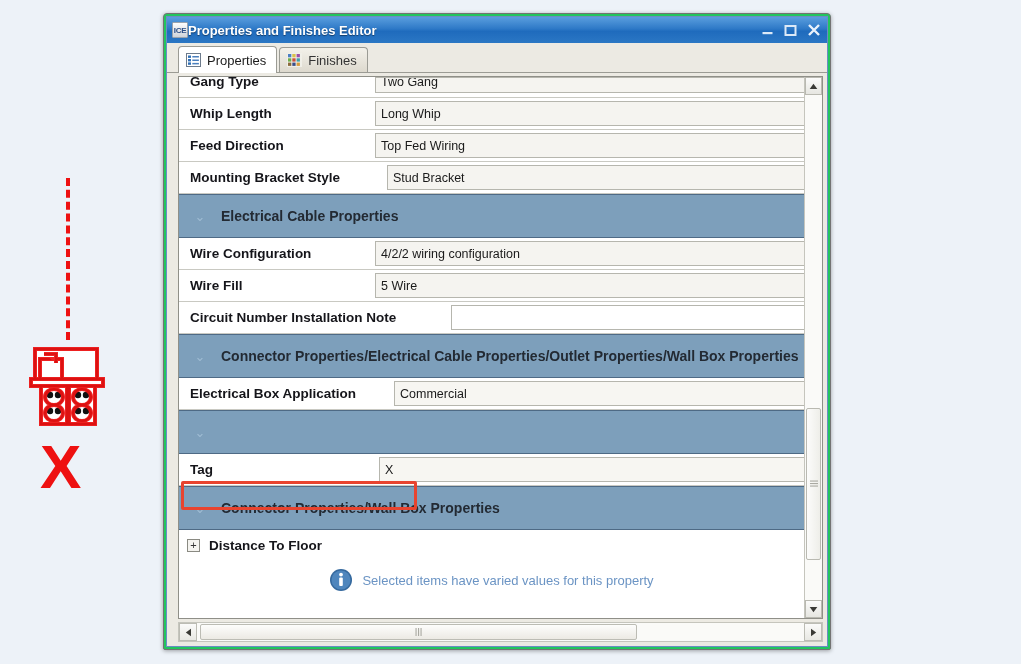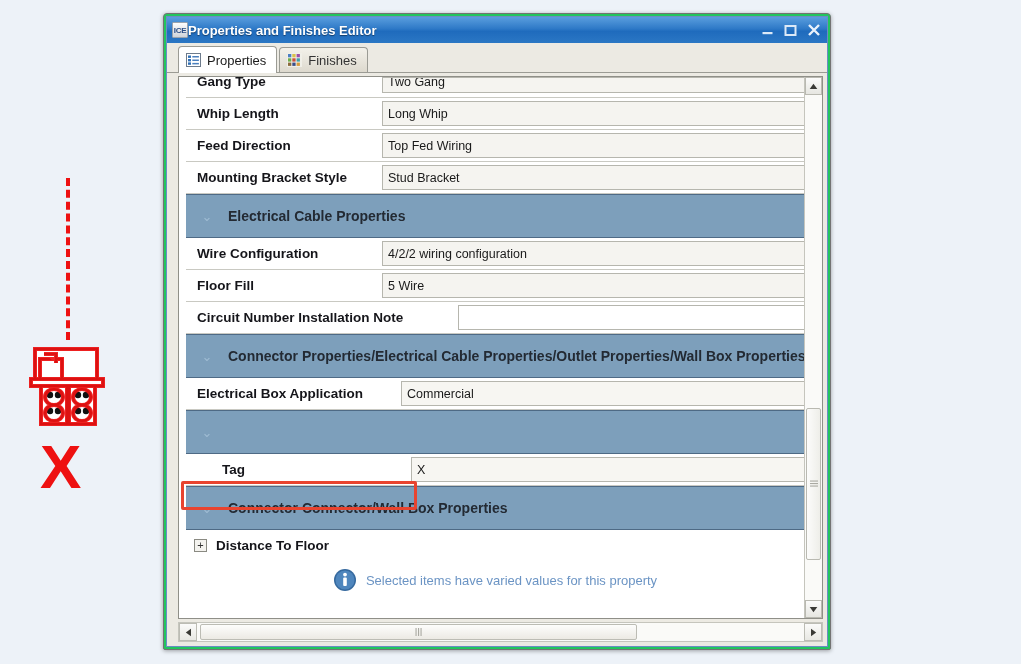--- a/index.html
+++ b/index.html
@@ -145,21 +145,20 @@
     min-height: 0;
   }
   .grid-outer {
     flex: 1 1 auto;
     background: #ffffff;
     border: 1px solid #8f8f88;
     display: flex;
     min-height: 0;
     position: relative;
     overflow: hidden;
-    padding-left: 7px;
   }
   .grid-rows {
     flex: 1 1 auto;
     overflow: hidden;
     position: relative;
   }
 
   
   .prow {
     display: flex;
@@ -428,35 +427,35 @@
               <div class="pvalue">Long Whip</div>
             </div>
 
             <div class="prow">
               <div class="plabel" style="width:192px;">Feed Direction</div>
               <div class="pvalue">Top Fed Wiring</div>
             </div>
 
             <div class="prow">
               <div class="plabel" style="width:196px;">Mounting Bracket Style</div>
-              <div class="pvalue" style="margin-left:0;">Stud Bracket</div>
+              <div class="pvalue" style="margin-left:12px;">Stud Bracket</div>
             </div>
 
             <div class="section">
               <div class="sect-chevron">⌄</div>
               <div class="sect-title">Electrical Cable Properties</div>
             </div>
 
             <div class="prow">
               <div class="plabel" style="width:192px;">Wire Configuration</div>
               <div class="pvalue">4/2/2 wiring configuration</div>
             </div>
 
             <div class="prow">
-              <div class="plabel" style="width:192px;">Floor Fill</div>
+              <div class="plabel" style="width:192px;">Wire Fill</div>
               <div class="pvalue">5 Wire</div>
             </div>
 
             <div class="prow">
               <div class="plabel" style="width:272px;">Circuit Number Installation Note</div>
               <div class="pvalue empty" style="margin-left:0;"></div>
             </div>
 
             <div class="section">
               <div class="sect-chevron">⌄</div>
@@ -466,27 +465,27 @@
             <div class="prow">
               <div class="plabel" style="width:215px;">Electrical Box Application</div>
               <div class="pvalue plain" style="margin-left:0;text-align:center;">Commercial</div>
             </div>
 
             <div class="section">
               <div class="sect-chevron">⌄</div>
             </div>
 
             <div class="prow">
-              <div class="plabel" style="width:200px;margin-left:25px;">Tag</div>
+              <div class="plabel" style="width:200px;">Tag</div>
               <div class="pvalue plain" style="margin-left:0;">X</div>
             </div>
 
             <div class="section">
               <div class="sect-chevron">⌄</div>
-              <div class="sect-title">Connector Connector/Wall Box Properties</div>
+              <div class="sect-title">Connector Properties/Wall Box Properties</div>
             </div>
 
             <div class="treerow">
               <div class="plusbox">+</div>
               <div class="treelabel">Distance To Floor</div>
             </div>
 
             <div class="infobar">
               <svg class="info-ico" viewBox="0 0 24 24">
                 <circle cx="12" cy="12" r="11" fill="#35699e"></circle>

